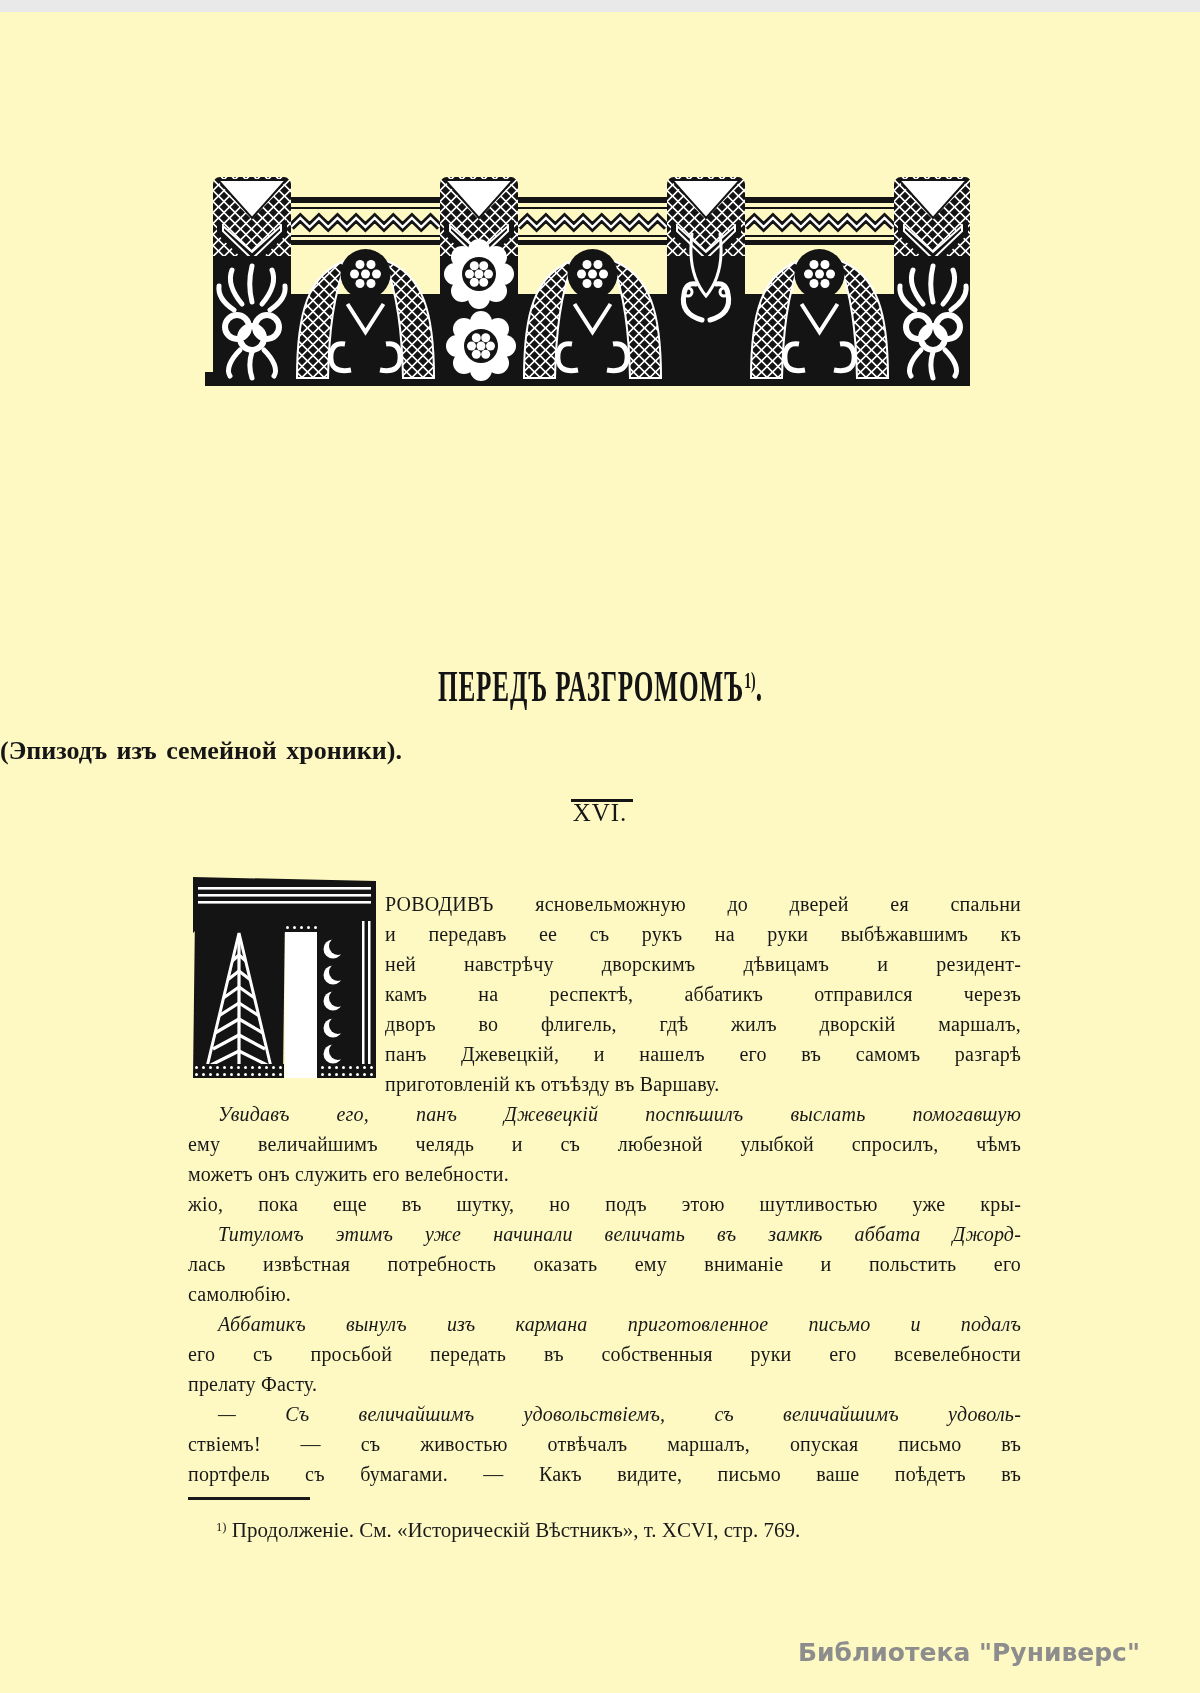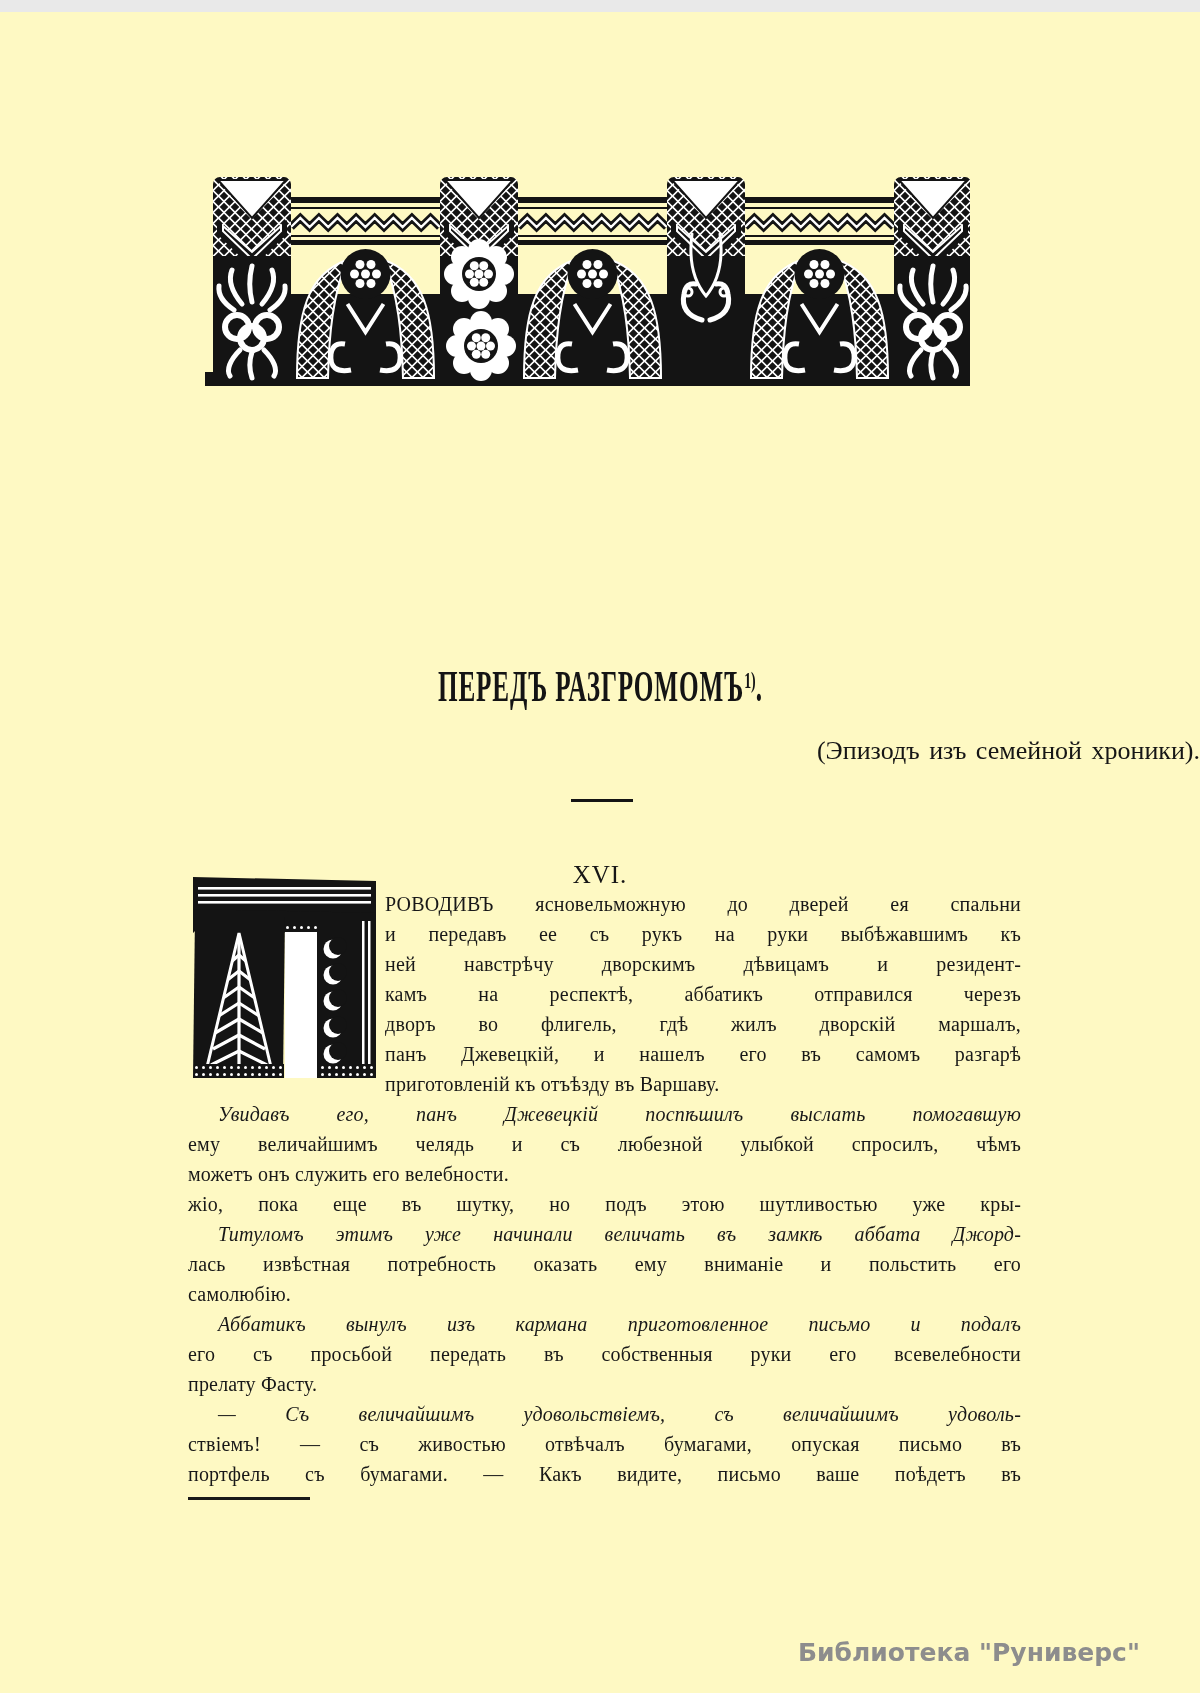--- a/index.html
+++ b/index.html
@@ -5,24 +5,24 @@
   html,body{margin:0;padding:0;background:#e9e9e9;}
   .page{position:relative;width:1200px;height:1693px;background:#fef9c3;margin:12px auto;
         font-family:"Liberation Serif","DejaVu Serif",serif;color:#171717;overflow:hidden;}
   
   .ornament{position:absolute;left:205px;top:162px;width:765px;height:216px;}
   
   .title{position:absolute;left:0;top:650px;width:1200px;margin:0;text-align:center;
          font-size:30px;font-weight:bold;color:#141414;}
   .tw{display:inline-block;transform:scale(0.84,1.45);transform-origin:center top;letter-spacing:1px;}
   .fnmark{font-size:55%;vertical-align:9px;letter-spacing:0;}
-  .subtitle{position:absolute;left:0;top:724px;width:1200px;text-align:right;
-            font-size:26px;font-weight:normal;word-spacing:3px;color:#161616;}
+  .subtitle{position:absolute;left:0;top:724px;width:1200px;text-align:left;
+            font-size:26px;font-weight:bold;word-spacing:3px;color:#161616;}
   .divider{position:absolute;left:571px;top:787px;width:62px;height:3px;background:#141414;}
-  .section-num{position:absolute;left:0;top:849px;width:1200px;text-align:center;
+  .section-num{position:absolute;left:0;top:787px;width:1200px;text-align:center;
                font-size:25px;letter-spacing:1px;color:#161616;}
   
   .dropcap{position:absolute;left:193px;top:863px;width:185px;height:203px;}
   .sr{position:absolute;width:1px;height:1px;overflow:hidden;clip:rect(0 0 0 0);}
   
   .bodytext{position:absolute;left:188px;top:877px;width:833px;
             font-size:20px;letter-spacing:0.2px;color:#181818;}
   .line{line-height:30px;height:30px;white-space:nowrap;}
   .jl{text-align:justify;text-align-last:justify;white-space:normal;}
   .ll{text-align:left;}
@@ -248,22 +248,23 @@
         <div class="line jl">лась извѣстная потребность оказать ему вниманіе и польстить его</div>
         <div class="line ll">самолюбію.</div>
       </div>
       <div class="para">
         <div class="line jl ind">Аббатикъ вынулъ изъ кармана приготовленное письмо и подалъ</div>
         <div class="line jl">его съ просьбой передать въ собственныя руки его всевелебности</div>
         <div class="line ll">прелату Фасту.</div>
       </div>
       <div class="para">
         <div class="line jl ind">— Съ величайшимъ удовольствіемъ, съ величайшимъ удоволь-</div>
-        <div class="line jl">ствіемъ! — съ живостью отвѣчалъ бумагами, опуская письмо въ</div>
+        <div class="line jl">ствіемъ! — съ живостью отвѣчалъ маршалъ, опуская письмо въ</div>
         <div class="line jl">портфель съ бумагами. — Какъ видите, письмо ваше поѣдетъ въ</div>
       </div>
     </div>
 
   <div class="fnrule"></div>
+  <div class="footnote"><sup>1)</sup> <span>Продолженіе. См. «Историческій Вѣстникъ», т. XCVI, стр. 769.</span></div>
 
   <div class="watermark">Библиотека "Руниверс"</div>
 
 </div>
 
 </body></html>

